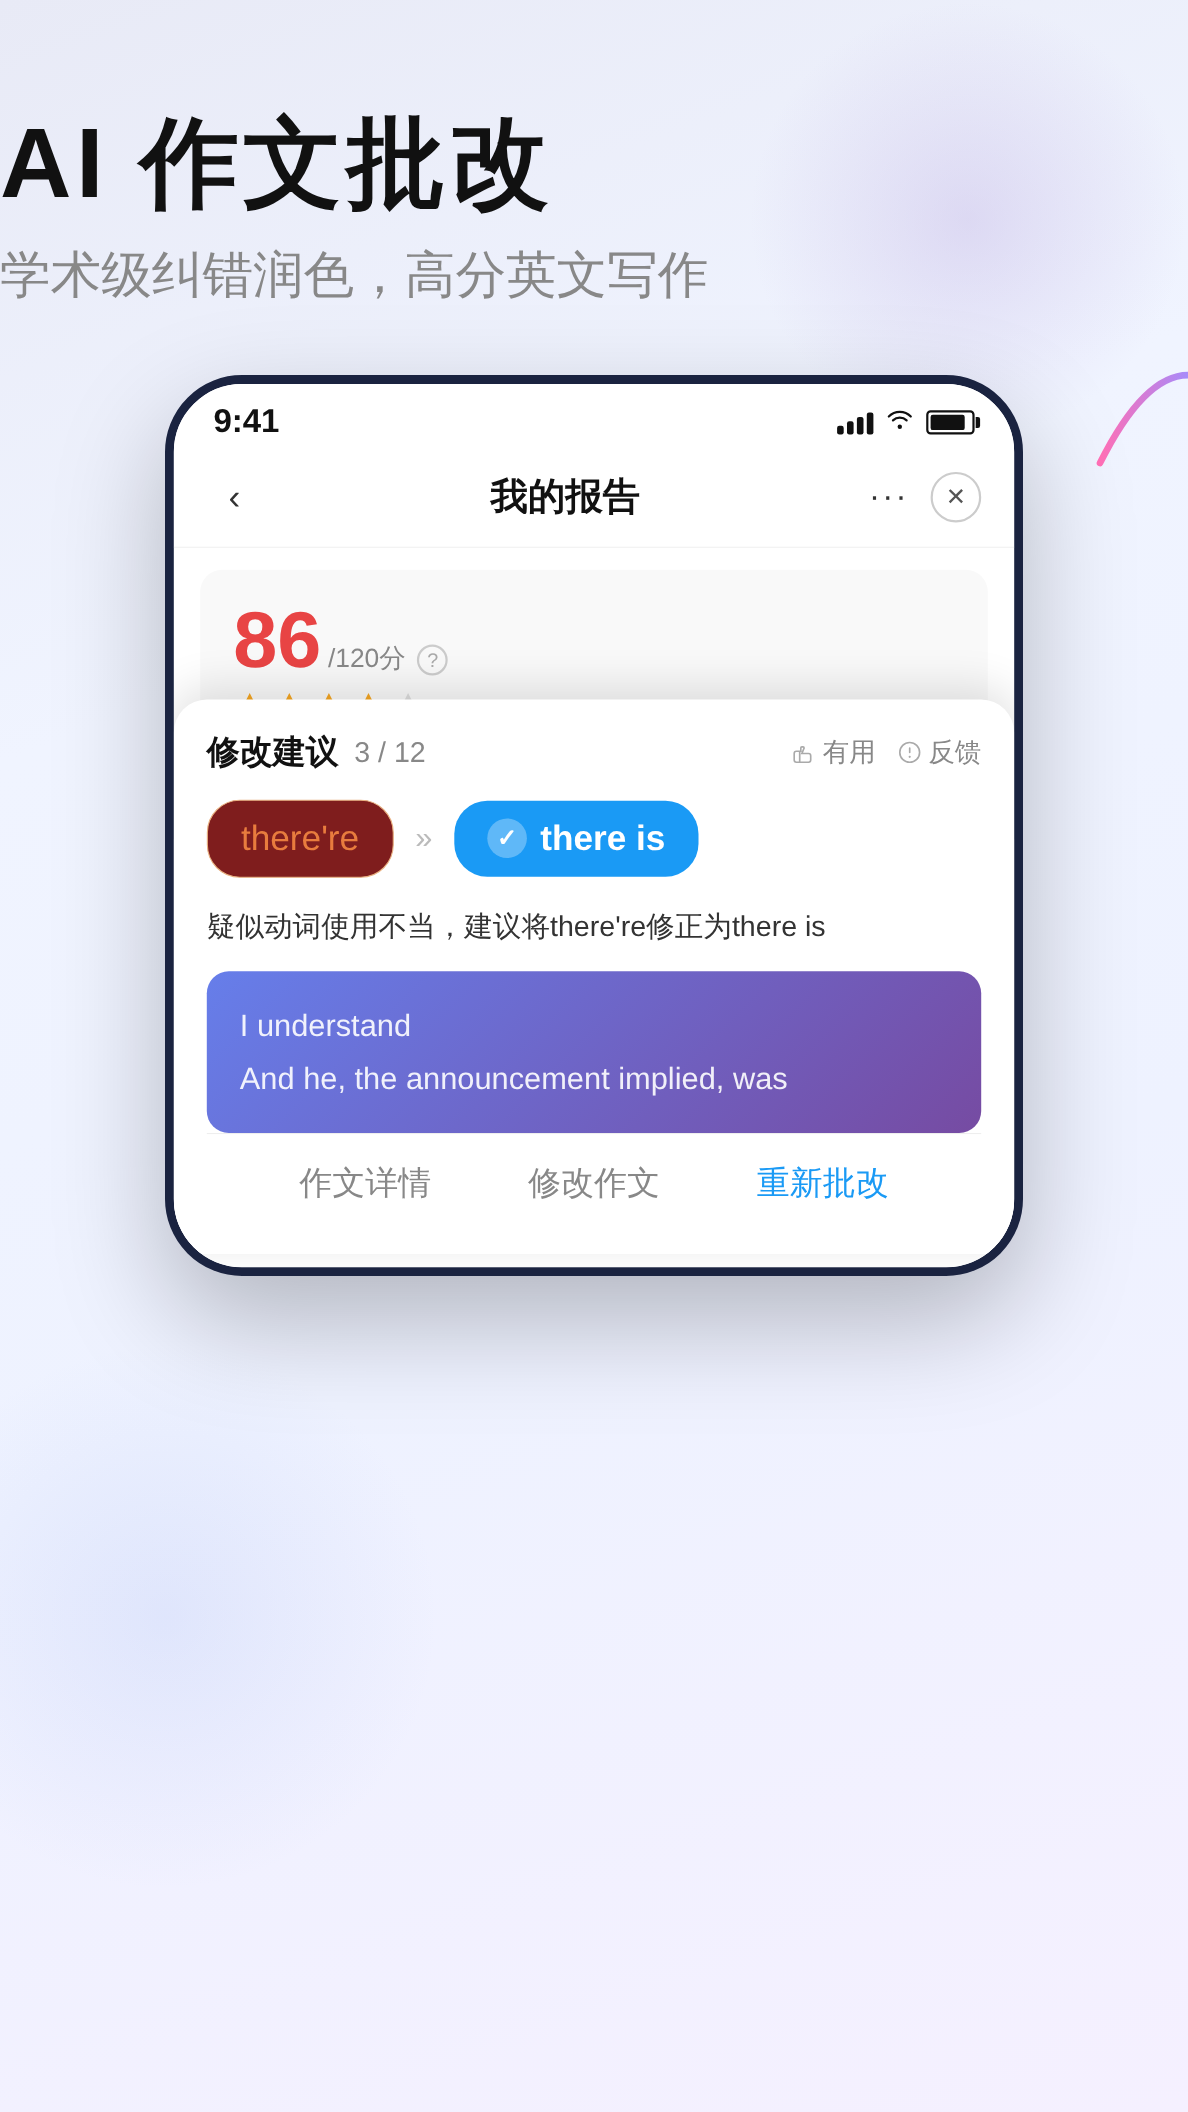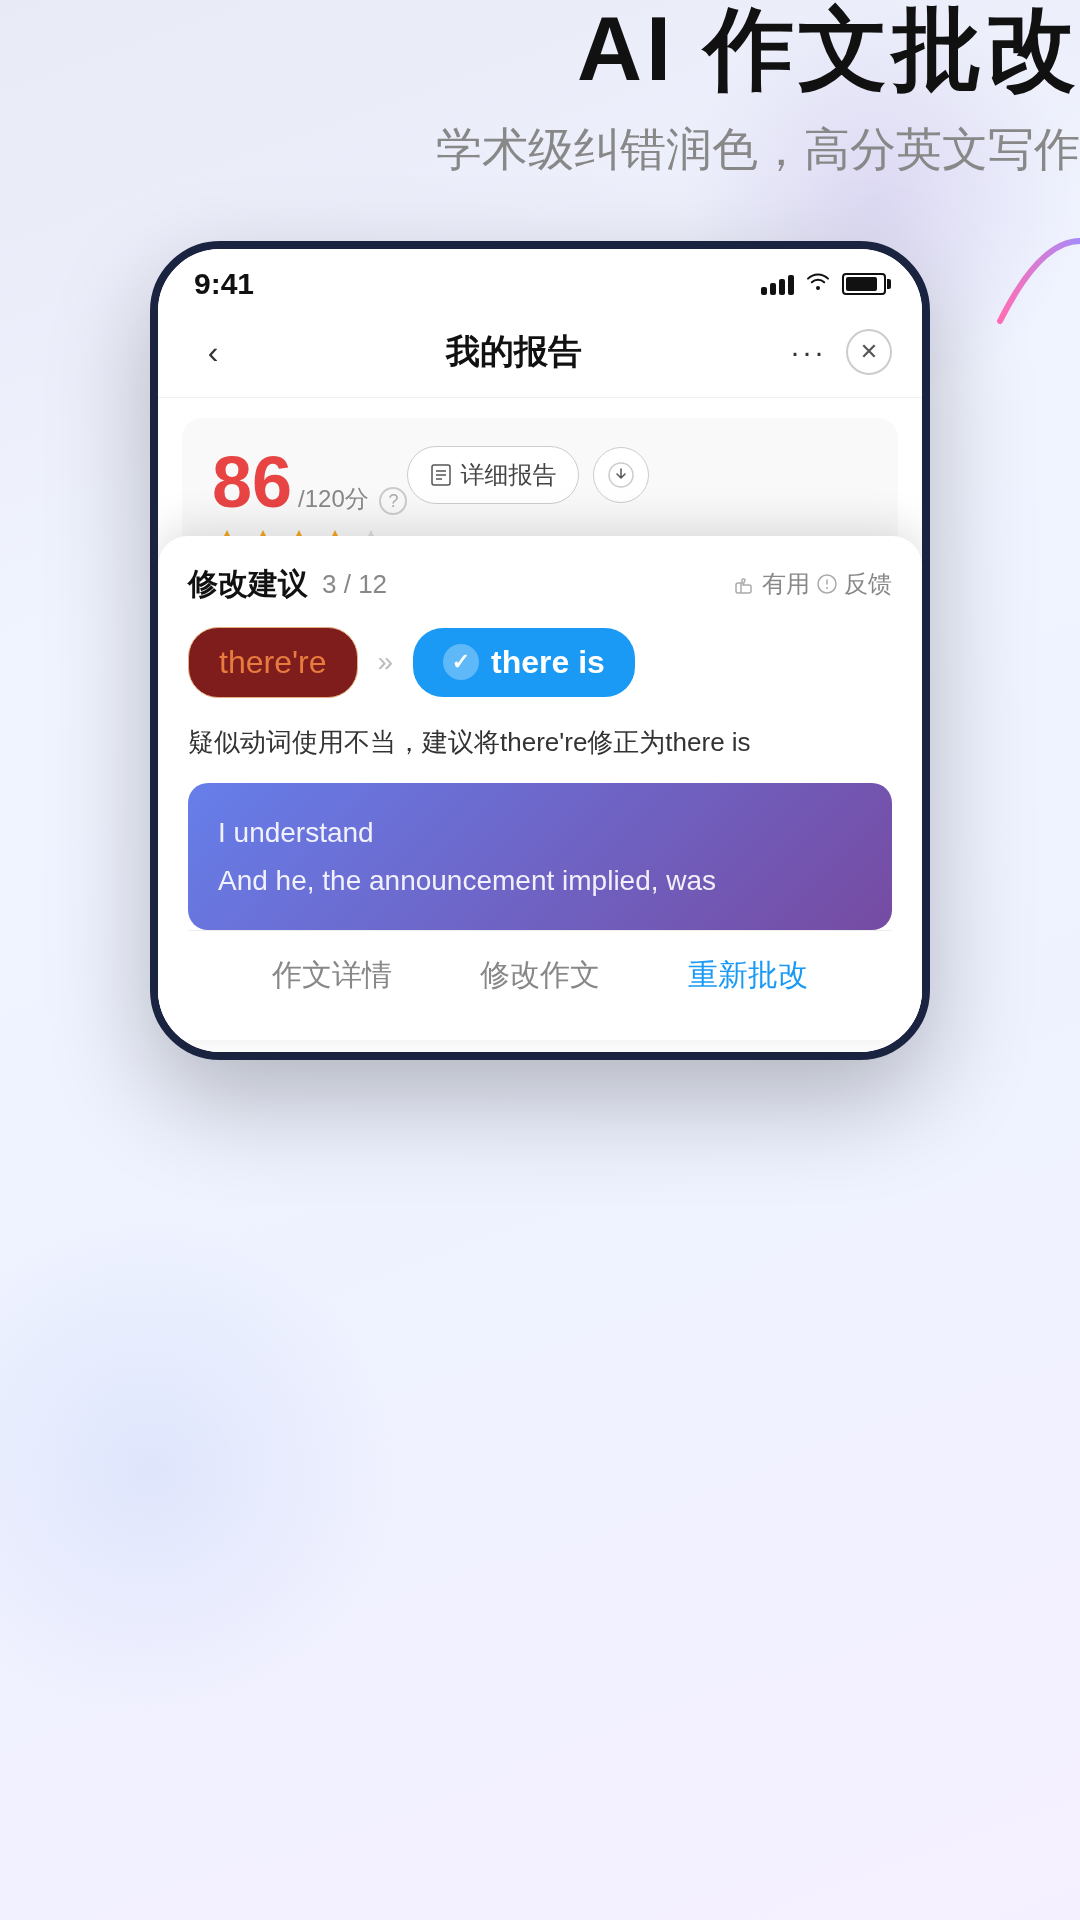--- a/index.html
+++ b/index.html
@@ -30,21 +30,22 @@
       bottom: 200px;
       left: -100px;
       width: 500px;
       height: 500px;
       background: radial-gradient(circle, rgba(160, 180, 240, 0.2) 0%, transparent 70%);
       border-radius: 50%;
     }
 
     
     .header-section {
-      text-align: right;
+      text-align: left;
+      padding-top: 100px;
       padding-bottom: 60px;
       position: relative;
       z-index: 2;
     }
 
     .main-title {
       font-size: 90px;
       font-weight: 900;
       color: #111;
       letter-spacing: 4px;
@@ -401,21 +402,21 @@
     }
 
     .suggestion-count {
       font-size: 26px;
       color: #888;
     }
 
     .suggestion-actions {
       display: flex;
       align-items: center;
-      gap: 6px;
+      gap: 20px;
     }
 
     .action-btn {
       display: flex;
       align-items: center;
       gap: 6px;
       font-size: 24px;
       color: #888;
     }
 
@@ -591,37 +592,20 @@
               <svg class="star" viewBox="0 0 30 30">
                   <polygon points="15,2 19,10 28,11 21,18 23,27 15,22 7,27 9,18 2,11 11,10" fill="#f5a623"></polygon>
                 </svg>
               <svg class="star" viewBox="0 0 30 30">
                   <polygon points="15,2 19,10 28,11 21,18 23,27 15,22 7,27 9,18 2,11 11,10" fill="#f5a623"></polygon>
                 </svg>
               <svg class="star" viewBox="0 0 30 30">
                   <polygon points="15,2 19,10 28,11 21,18 23,27 15,22 7,27 9,18 2,11 11,10" fill="#ddd"></polygon>
                 </svg>
             </div>
-          </div>
-          <div class="score-right">
-            <button class="btn-report">
-              <svg width="22" height="24" viewBox="0 0 22 24" fill="none">
-                <rect x="2" y="2" width="18" height="20" rx="2" stroke="#555" stroke-width="1.5" fill="none"></rect>
-                <line x1="6" y1="8" x2="16" y2="8" stroke="#555" stroke-width="1.5"></line>
-                <line x1="6" y1="12" x2="16" y2="12" stroke="#555" stroke-width="1.5"></line>
-                <line x1="6" y1="16" x2="12" y2="16" stroke="#555" stroke-width="1.5"></line>
-              </svg>
-              <span>详细报告</span>
-            </button>
-            <button class="btn-download">
-              <svg width="26" height="26" viewBox="0 0 26 26" fill="none">
-                <circle cx="13" cy="13" r="12" stroke="#ccc" stroke-width="1.5" fill="none"></circle>
-                <path d="M13 7v8M9 12l4 4 4-4" stroke="#555" stroke-width="1.5" stroke-linecap="round" stroke-linejoin="round"></path>
-              </svg>
-            </button>
           </div>
         </div>
 
         <div class="score-promo">
           <div class="score-promo-left">
             <span class="promo-icon">💛</span>
             <span>为您量身定制的高分作文</span>
           </div>
           <span class="chevron-down">⌄</span>
         </div>

